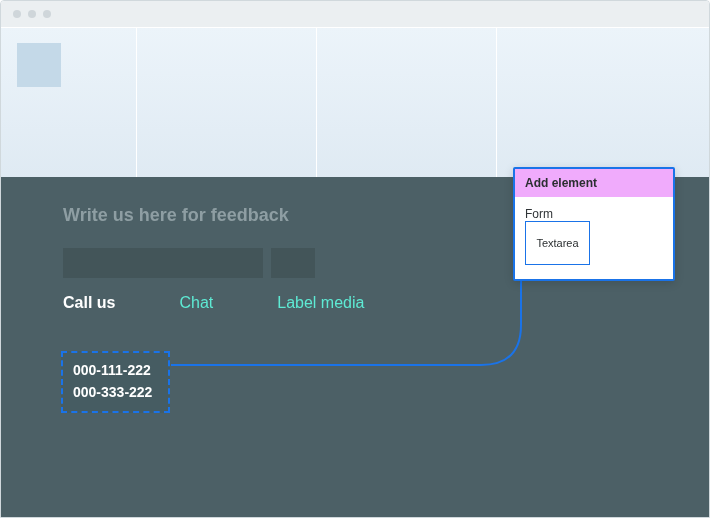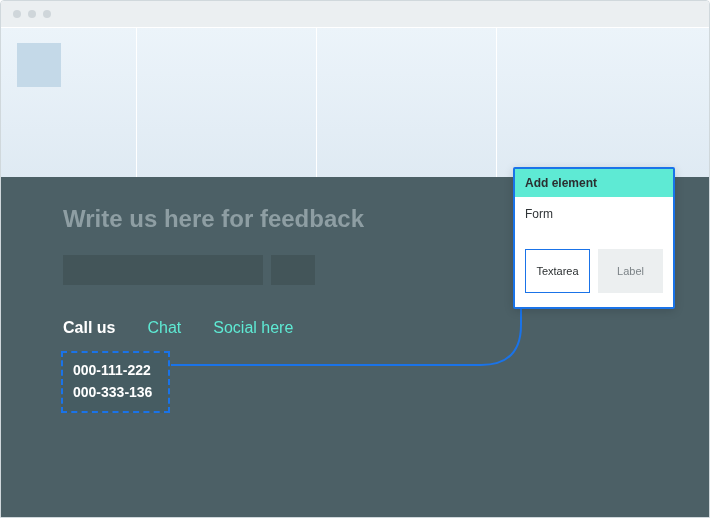--- a/index.html
+++ b/index.html
@@ -59,39 +59,39 @@
   .hero-block:nth-child(3){ width: 180px; }
   .hero-block:nth-child(4){ width: 180px; }
   .hero-block:nth-child(5){ flex:1; border-right:none;}
   .feedback {
     position: absolute;
     top: 178px;
     left: 62px;
   }
   .feedback-title {
     color: #8e9ea3;
-    font-size: 24px;
+    font-size: 18px;
     font-weight: 600;
     margin-bottom: 22px;
   }
   .feedback-row { display:flex; gap:8px;}
   .feedback-input {
     width: 200px; height: 30px;
     background: #435559;
   }
   .feedback-btn {
     width: 44px; height: 30px;
     background: #435559;
   }
   .tabs {
     position: absolute;
-    top: 292px;
+    top: 267px;
     left: 62px;
     display: flex;
-    gap: 32px;
+    gap: 64px;
     align-items: flex-end;
   }
   .tab {
     color: #5eead4;
     font-size: 16px;
     font-weight: 400;
     cursor: pointer;
   }
   .tab.active {
     color: #fff;
@@ -130,33 +130,33 @@
     top: 140px;
     right: 34px;
     width: 162px;
     background: #fff;
     border: 2px solid #1a73e8;
     border-radius: 2px;
     box-shadow: 0 2px 10px rgba(0,0,0,0.15);
     z-index: 3;
   }
   .popover-header {
-    background: #5eead4;
+    background: #f0abfc;
     padding: 7px 10px;
     font-size: 12px;
     font-weight: 700;
     color: #2b2f31;
   }
   .popover-body {
     padding: 10px 10px 14px 10px;
   }
   .popover-sub {
     font-size: 12px;
     color: #303437;
-    margin-bottom: 28px;
+    margin-bottom: 0;
   }
   .popover-grid {
     display: grid;
     grid-template-columns: 1fr 1fr;
     gap: 8px;
   }
   .popover-item {
     height: 44px;
     background: #eceff0;
     display: flex;
@@ -196,37 +196,36 @@
       <div class="feedback-title">Write us here for feedback</div>
       <div class="feedback-row">
         <div class="feedback-input"></div>
         <div class="feedback-btn"></div>
       </div>
     </div>
 
     <div class="tabs">
       <div class="tab active">Call us</div>
       <div class="tab">Chat</div>
-      <div class="tab">Social here</div>
+      <div class="tab">Label media</div>
     </div>
 
     <div class="phone-box">
       <div>000-111-222</div>
-      <div>000-333-136</div>
+      <div>000-333-222</div>
     </div>
 
     <svg class="connector" width="710" height="492" style="top:0;left:0">
       <path d="M 170 338 L 480 338 Q 520 338 520 298 L 520 258 Q 520 220 550 220 L 555 220"></path>
     </svg>
 
     <div class="popover">
       <div class="popover-header">Add element</div>
       <div class="popover-body">
         <div class="popover-sub">Form</div>
         <div class="popover-grid">
           <div class="popover-item selected">Textarea</div>
-          <div class="popover-item">Label</div>
         </div>
       </div>
     </div>
 
   </div>
 </div>
 
 </body></html>

